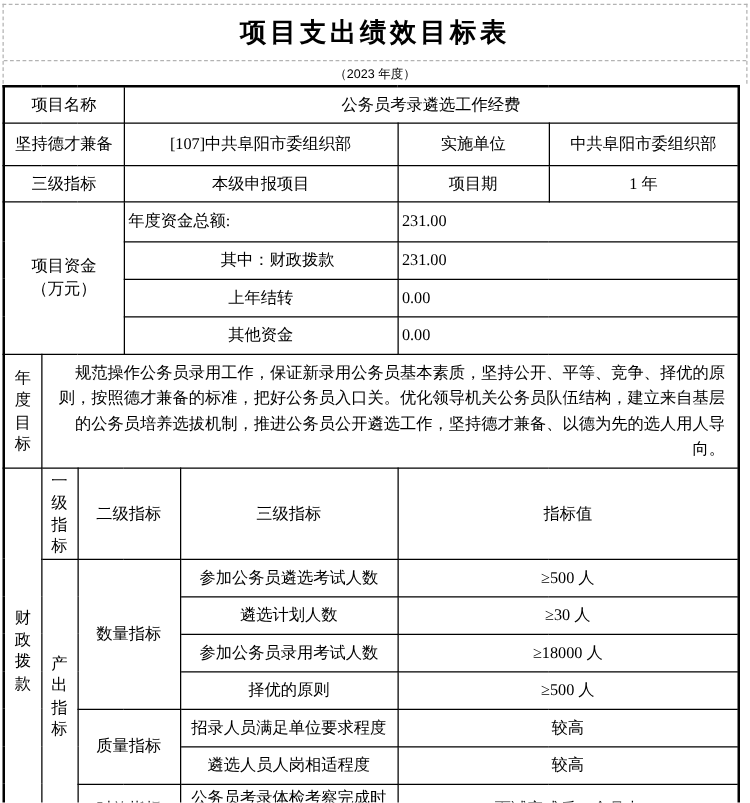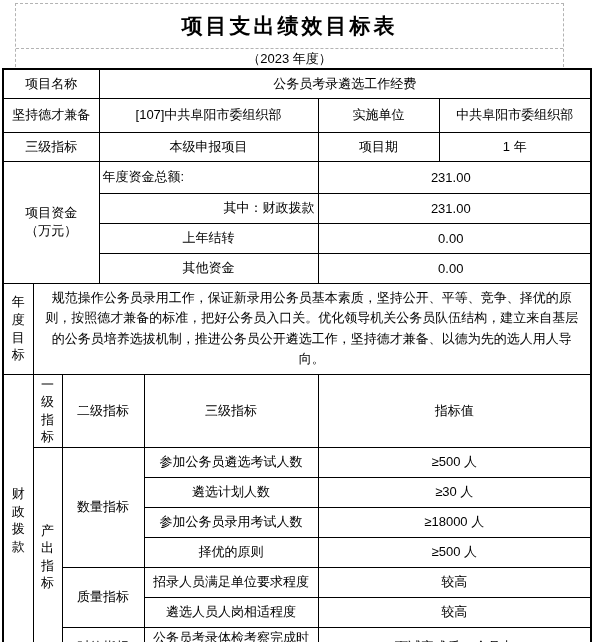--- a/index.html
+++ b/index.html
@@ -4,58 +4,59 @@
 <style>
   html,body { margin:0; padding:0; }
   body {
     width:600px; height:642px; position:relative;
     background:#ffffff; color:#000;
     font-family:"Liberation Sans", sans-serif;
     font-size:13px;
   }
   
   .title-block {
-    position:absolute; left:15px; top:3px; width:549px; height:64px;
+    position:absolute; left:2px; top:3px; width:596px; height:64px;
     border-top:1px dashed #b3b3b3;
     border-left:1px dashed #b3b3b3;
     border-right:1px dashed #b3b3b3;
     box-sizing:border-box;
   }
   .doc-title {
     height:44px; border-bottom:1px dashed #b3b3b3;
     display:flex; align-items:center; justify-content:center;
     font-size:21px; font-weight:bold; letter-spacing:3px;
   }
   .doc-subtitle {
     height:19px; display:flex; align-items:center; justify-content:center;
-    font-size:13px;
+    font-size:10px;
     text-align:right;
   }
   table.main {
     position:absolute; left:2px; top:68px; width:588px;
     border-collapse:collapse; table-layout:fixed;
     border:2px solid #000;
     font-size:13px;
   }
   td {
     border:1px solid #000;
     text-align:center; vertical-align:middle;
     padding:1px 3px; overflow:hidden;
     word-break:break-all;
+    font-family:Liberation Serif, serif;
   }
   .vtext {            
     width:1em; margin:0 auto; word-break:break-all;
     line-height:1.35; text-align:right;
   }
   .goal-text {
-    text-align:center; padding:4px 10px; line-height:1.58;
+    text-align:right; padding:4px 10px; line-height:1.58;
   }
-  .num-val { text-align:center; padding-right:10px; }
+  .num-val { text-align:left; padding-right:10px; }
   .fund-ind1 { text-align:left; }
-  .fund-ind2 { text-align:right; padding-left:30px; }
+  .fund-ind2 { text-align:center; padding-left:30px; }
 </style>
 </head>
 <body>
 
 <div class="title-block">
   <div class="doc-title">项目支出绩效目标表</div>
   <div class="doc-subtitle">（2023 年度）</div>
 </div>
 
 <table class="main">

